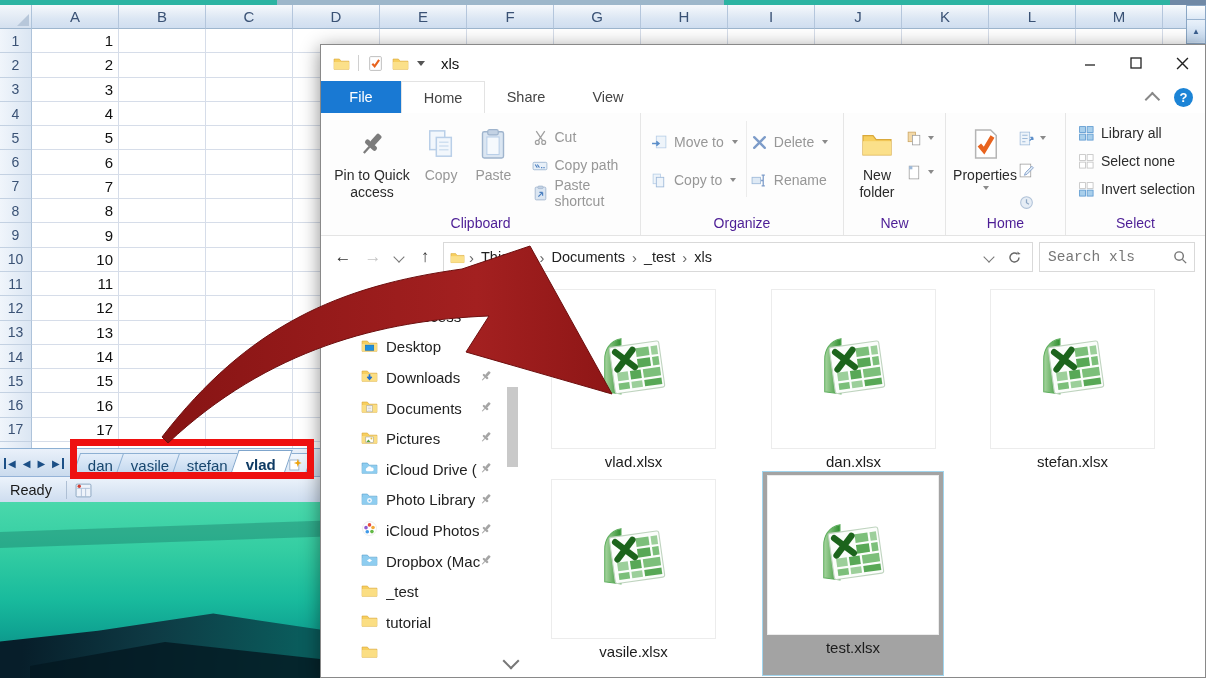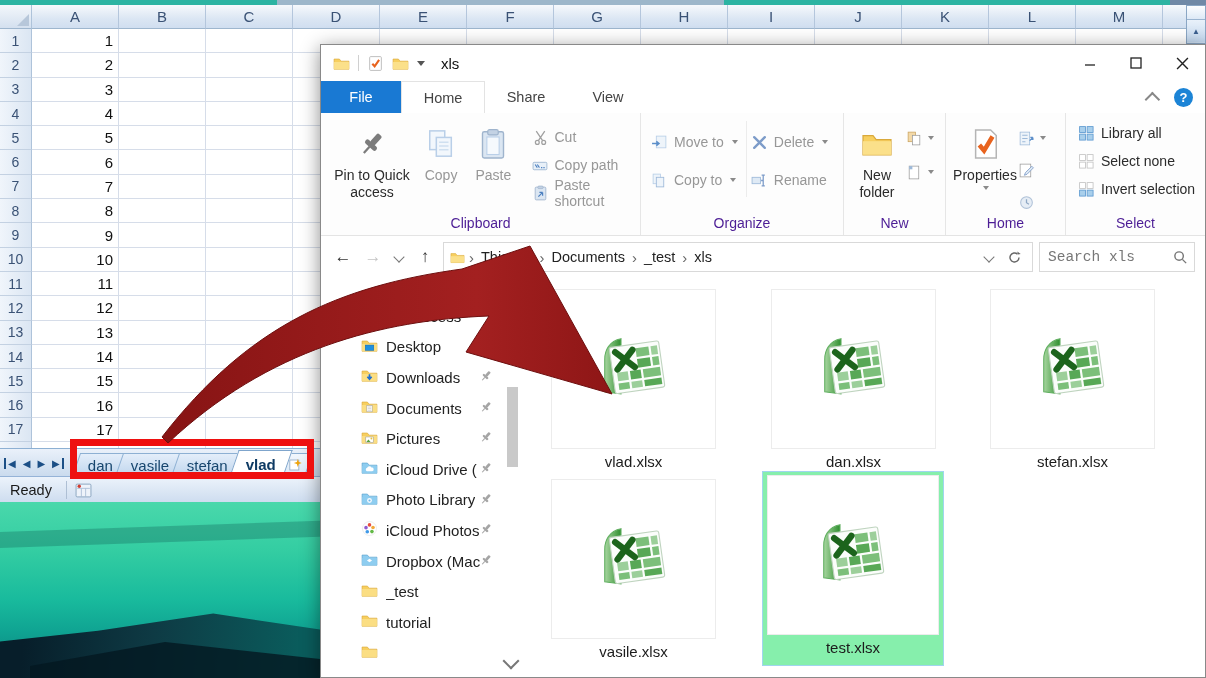--- a/index.html
+++ b/index.html
@@ -127,22 +127,22 @@
   .sbitem .lab{margin-left:8px;white-space:nowrap;overflow:hidden;max-width:108px;}
   .sbitem .pin{position:absolute;right:28px;top:7px;}
   .sb-scroll{position:absolute;left:186px;top:110px;width:11px;height:80px;background:#c9c9c9;}
   .sb-chev{position:absolute;left:184px;bottom:10px;width:10px;height:10px;border-left:2px solid #777;
     border-bottom:2px solid #777;transform:rotate(-45deg);}
   .files{position:absolute;inset:0;}
   .tile{position:absolute;width:165px;}
   .tile .tbox{height:160px;background:#fff;border:1px solid #ececec;display:flex;align-items:center;
     justify-content:center;box-sizing:border-box;}
   .tile .tlabel{height:24px;display:flex;align-items:center;justify-content:center;font-size:15px;color:#1c1c1c;}
-  .tile.selected{border:1px solid #a0d5ee;padding:3px 4px 6px 4px;width:172px;margin-left:-5px;margin-top:-4px;
-    box-sizing:content-box;background:#86efac;}
+  .tile.selected{border:1px solid #a0d5ee;padding:3px 4px 16px 4px;width:172px;margin-left:-5px;margin-top:-4px;
+    box-sizing:content-box;background:#a3a3a3;}
   
   .redbox{position:absolute;left:70px;top:439px;width:244px;height:40px;border:7px solid #ee1010;
     box-sizing:border-box;z-index:30;}
   .arrowsvg{position:absolute;inset:0;z-index:40;pointer-events:none;}
   .icon16{width:17px;height:17px;flex:none;}
 </style>
 </head>
 <body>
 
 <svg width="0" height="0" style="position:absolute">

